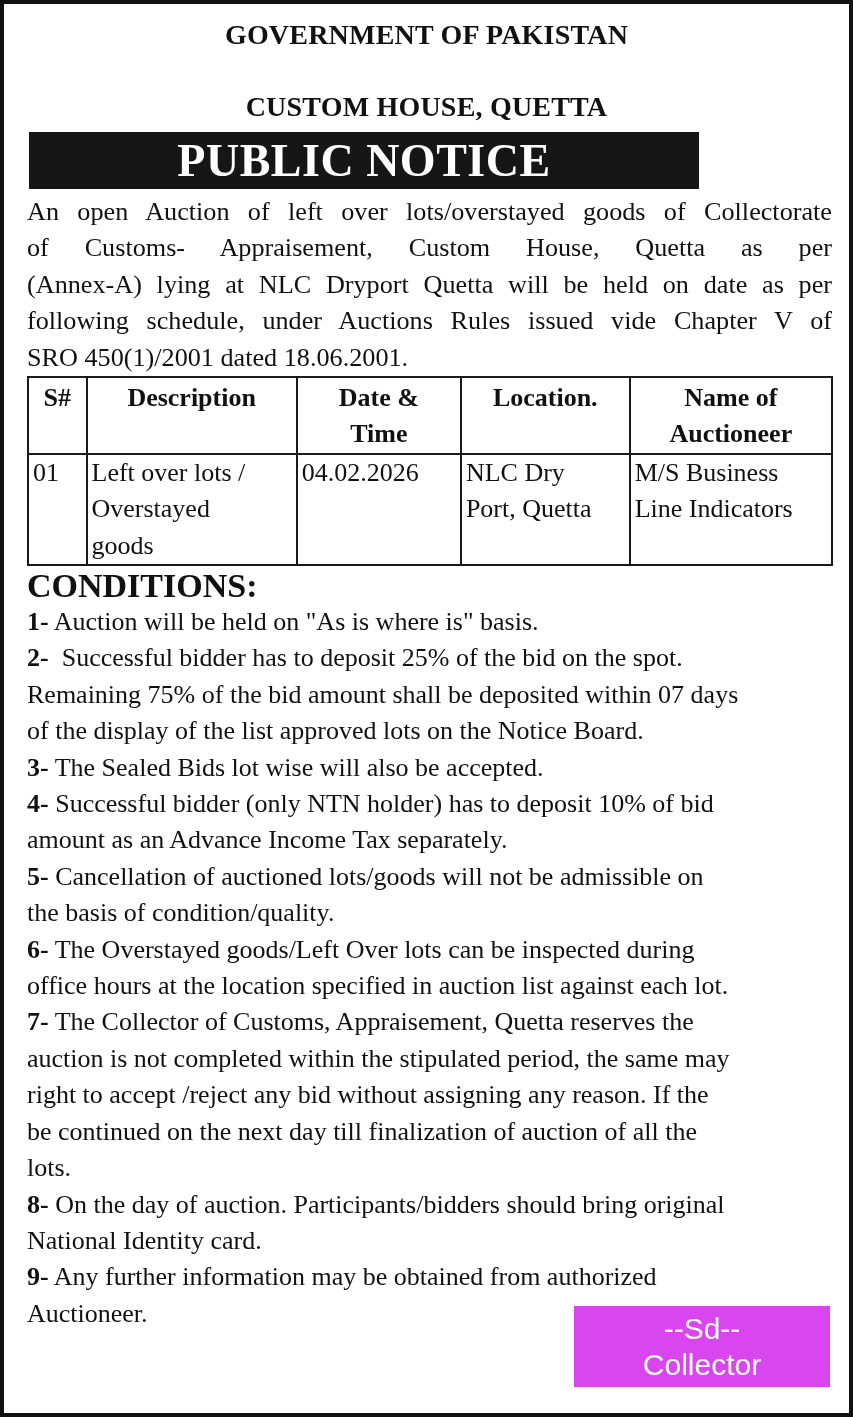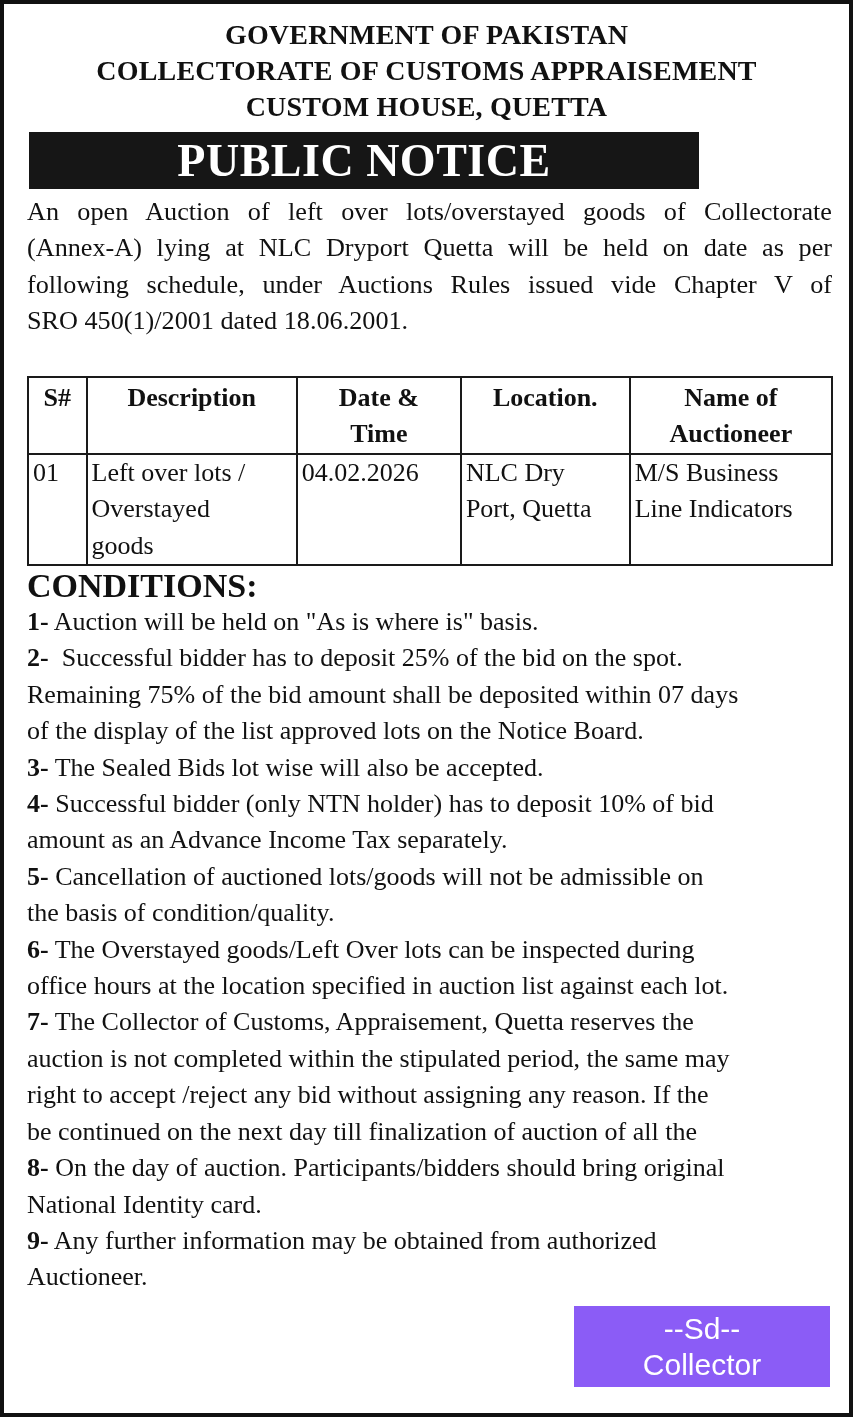--- a/index.html
+++ b/index.html
@@ -84,44 +84,44 @@
     font-size: 26px;
     line-height: 36.4px;
   }
   .conds .ln { display: block; white-space: nowrap; }
   .conds b { font-weight: bold; }
 
   .sig {
     position: absolute;
     left: 570px; top: 1302px;
     width: 256px; height: 81px;
-    background: #8b5cf6;
+    background: #d946ef;
     color: #ffffff;
     text-align: center;
     font-family: "Liberation Sans", "DejaVu Sans", sans-serif;
     font-size: 30px;
     line-height: 36px;
     padding-top: 5px;
     box-sizing: border-box;
   }
   .sig span { display: block; }
 </style>
 </head>
 <body>
 
 <div class="page">
 
   <div class="hdr hdr-1">GOVERNMENT OF PAKISTAN</div>
-  <div class="hdr hdr-2">COLLECTORATE OF CUSTOMS APPRAISEMENT</div>
   <div class="hdr hdr-3">CUSTOM HOUSE, QUETTA</div>
 
   <div class="banner">PUBLIC NOTICE</div>
 
   <div class="intro">
     <span class="ln just">An open Auction of left over lots/overstayed goods of Collectorate</span>
+    <span class="ln just">of Customs- Appraisement, Custom House, Quetta as per</span>
     <span class="ln just">(Annex-A) lying at NLC Dryport Quetta will be held on date as per</span>
     <span class="ln just">following schedule, under Auctions Rules issued vide Chapter V of</span>
     <span class="ln">SRO 450(1)/2001 dated 18.06.2001.</span>
   </div>
 
   <table class="sched">
     <thead>
       <tr>
         <th class="c-sn">
           <span>S#</span>
@@ -187,20 +187,21 @@
     </div>
     <div>
       <span class="ln"><b>6-</b><span> The Overstayed goods/Left Over lots can be inspected during</span></span>
       <span class="ln">office hours at the location specified in auction list against each lot.</span>
     </div>
     <div>
       <span class="ln"><b>7-</b><span> The Collector of Customs, Appraisement, Quetta reserves the</span></span>
       <span class="ln">auction is not completed within the stipulated period, the same may</span>
       <span class="ln">right to accept /reject any bid without assigning any reason. If the</span>
       <span class="ln">be continued on the next day till finalization of auction of all the</span>
+      <span class="ln">lots.</span>
     </div>
     <div>
       <span class="ln"><b>8-</b><span> On the day of auction. Participants/bidders should bring original</span></span>
       <span class="ln">National Identity card.</span>
     </div>
     <div>
       <span class="ln"><b>9-</b><span> Any further information may be obtained from authorized</span></span>
       <span class="ln">Auctioneer.</span>
     </div>
   </div>

